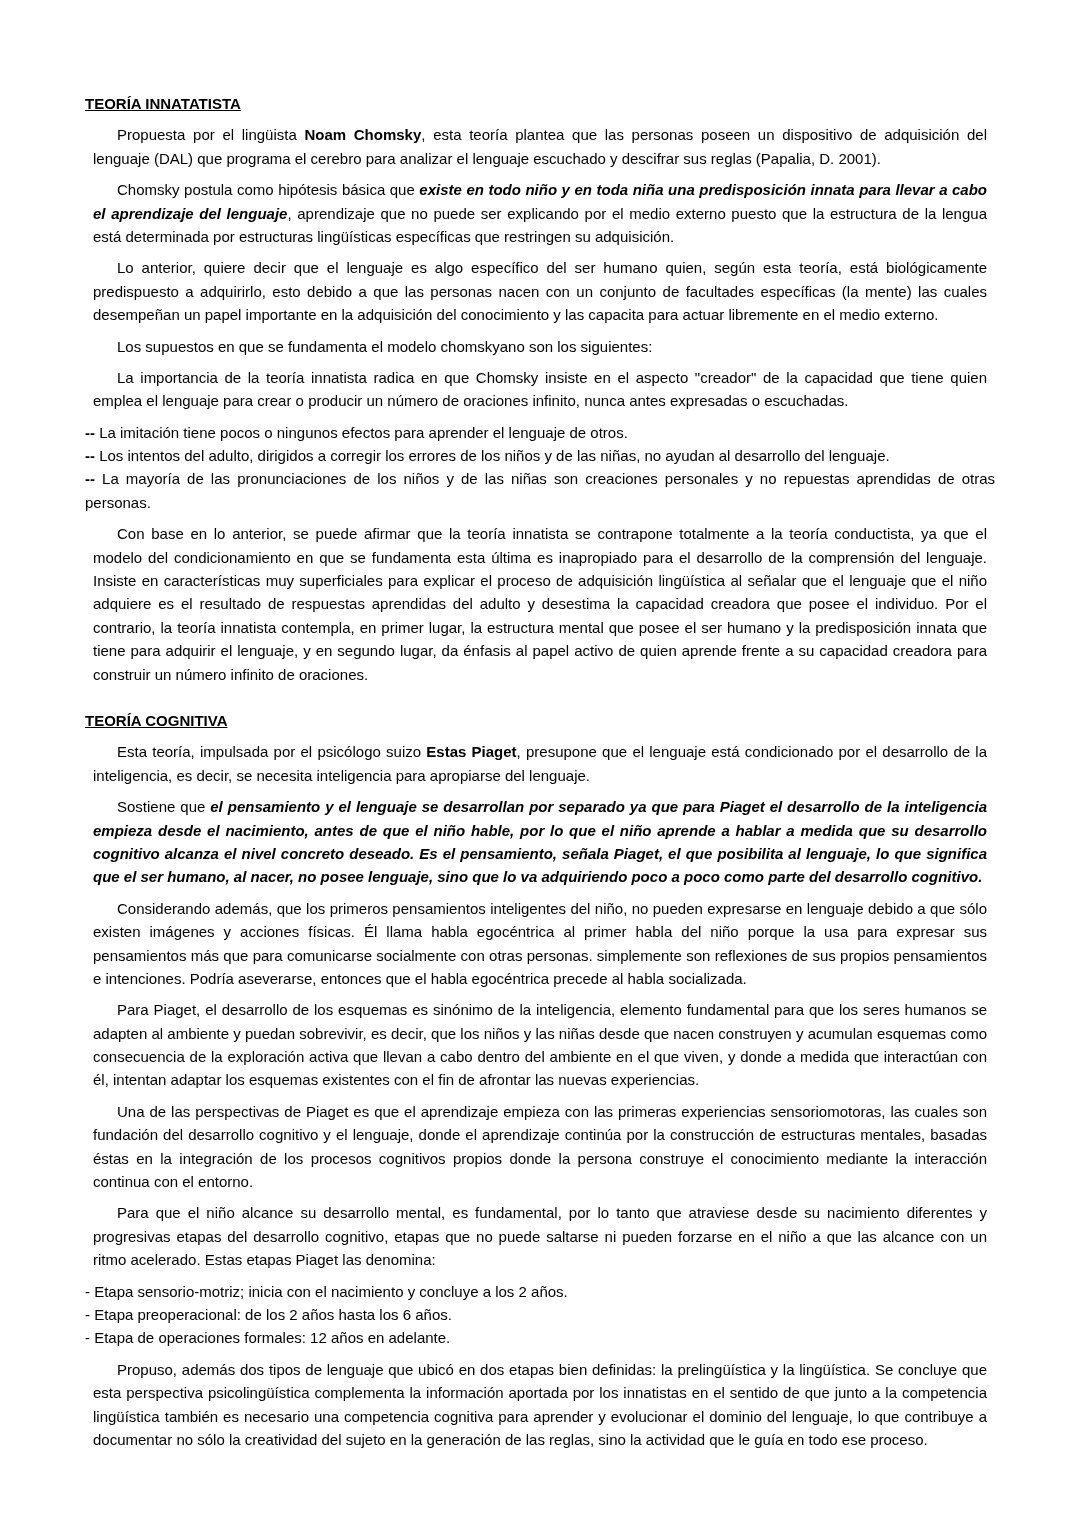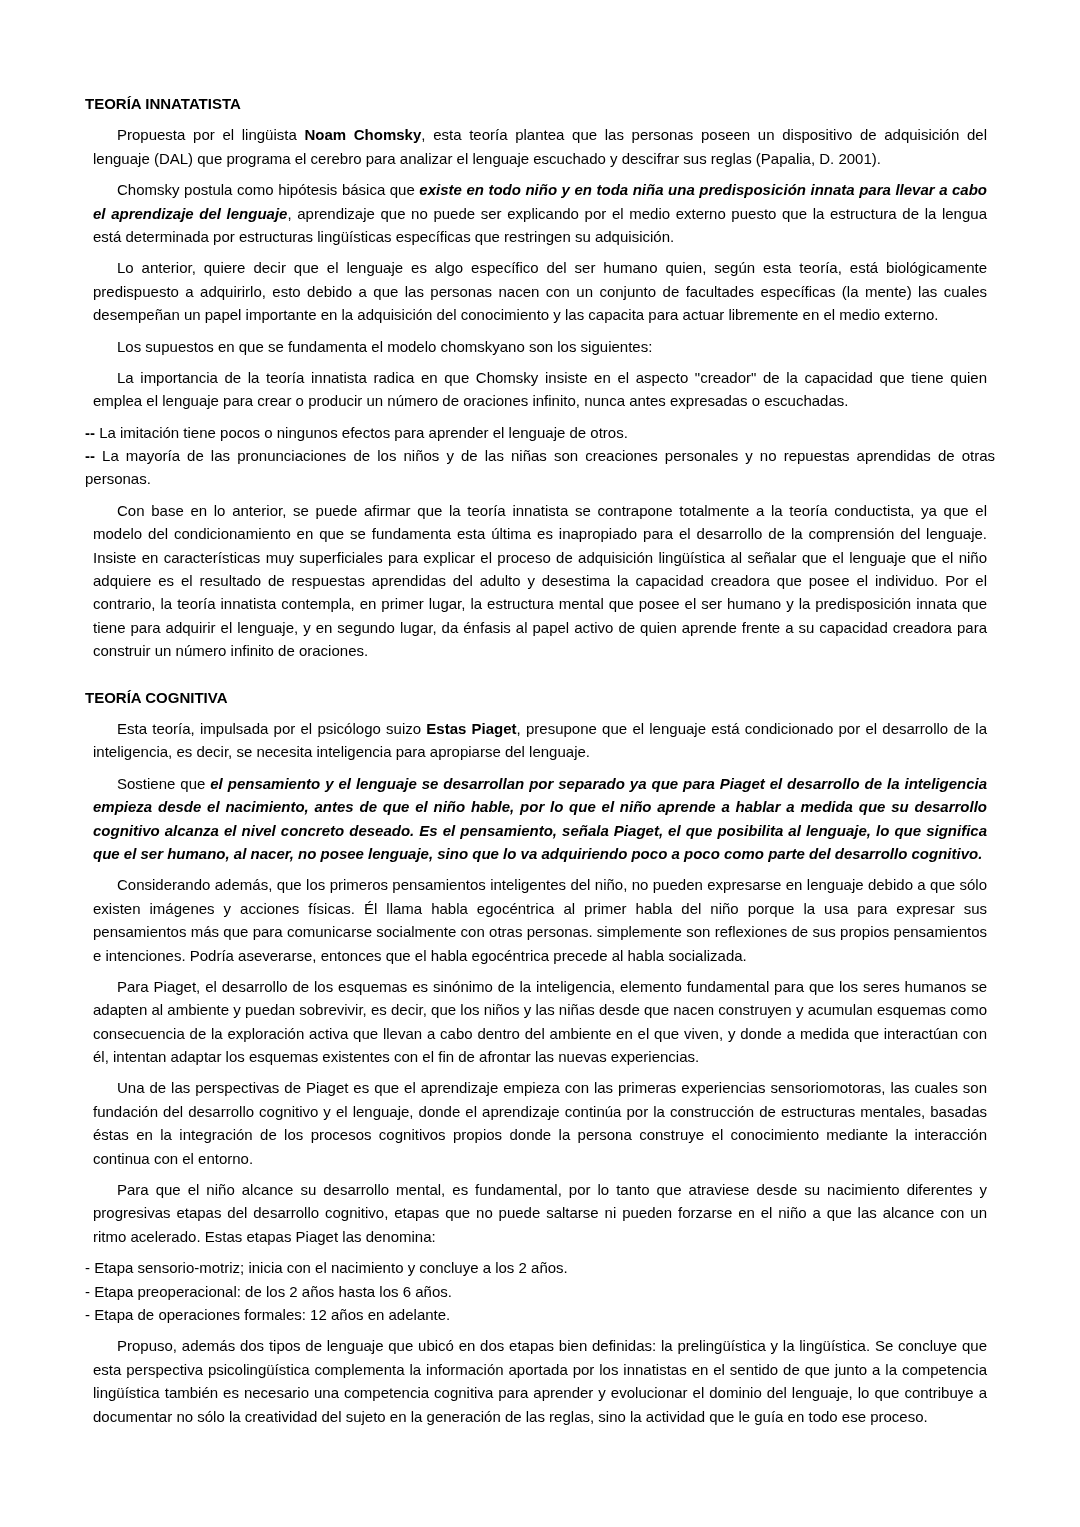--- a/index.html
+++ b/index.html
@@ -14,20 +14,21 @@
     padding: 92px 85px 60px 85px;
     background: #ffffff;
     color: #000000;
     font-family: "Liberation Sans", sans-serif;
     font-size: 15px;
     line-height: 1.56;
   }
   .section-heading {
     font-size: 15px;
     font-weight: bold;
+    text-decoration: underline;
     margin: 0;
     padding: 0;
   }
   .para {
     margin: 8px;
     text-align: justify;
     text-indent: 24px;
   }
   .list {
     margin: 0;
@@ -46,20 +47,21 @@
 <div class="page">
   <div id="doc-content">
       <section class="section">
         <h2 class="section-heading">TEORÍA INNATATISTA</h2>
         <p class="para"><span class="">Propuesta por el lingüista </span><span class="b">Noam Chomsky</span><span class="">, esta teoría plantea que las personas poseen un dispositivo de adquisición del lenguaje (DAL) que programa el cerebro para analizar el lenguaje escuchado y descifrar sus reglas (Papalia, D. 2001).</span></p>
         <p class="para"><span class="">Chomsky postula como hipótesis básica que </span><span class="bi">existe en todo niño y en toda niña una predisposición innata para llevar a cabo el aprendizaje del lenguaje</span><span class="">, aprendizaje que no puede ser explicando por el medio externo puesto que la estructura de la lengua está determinada por estructuras lingüísticas específicas que restringen su adquisición.</span></p>
         <p class="para"><span class="">Lo anterior, quiere decir que el lenguaje es algo específico del ser humano quien, según esta teoría, está biológicamente predispuesto a adquirirlo, esto debido a que las personas nacen con un conjunto de facultades específicas (la mente) las cuales desempeñan un papel importante en la adquisición del conocimiento y las capacita para actuar libremente en el medio externo.</span></p>
         <p class="para"><span class="">Los supuestos en que se fundamenta el modelo chomskyano son los siguientes:</span></p>
         <p class="para"><span class="">La importancia de la teoría innatista radica en que Chomsky insiste en el aspecto "creador" de la capacidad que tiene quien emplea el lenguaje para crear o producir un número de oraciones infinito, nunca antes expresadas o escuchadas.</span></p>
         <p class="list"><span class="b">--</span><span class=""> La imitación tiene pocos o ningunos efectos para aprender el lenguaje de otros.</span></p>
+        <p class="list"><span class="b">--</span><span class=""> Los intentos del adulto, dirigidos a corregir los errores de los niños y de las niñas, no ayudan al desarrollo del lenguaje.</span></p>
         <p class="list"><span class="b">--</span><span class=""> La mayoría de las pronunciaciones de los niños y de las niñas son creaciones personales y no repuestas aprendidas de otras personas.</span></p>
         <p class="para"><span class="">Con base en lo anterior, se puede afirmar que la teoría innatista se contrapone totalmente a la teoría conductista, ya que el modelo del condicionamiento en que se fundamenta esta última es inapropiado para el desarrollo de la comprensión del lenguaje. Insiste en características muy superficiales para explicar el proceso de adquisición lingüística al señalar que el lenguaje que el niño adquiere es el resultado de respuestas aprendidas del adulto y desestima la capacidad creadora que posee el individuo. Por el contrario, la teoría innatista contempla, en primer lugar, la estructura mental que posee el ser humano y la predisposición innata que tiene para adquirir el lenguaje, y en segundo lugar, da énfasis al papel activo de quien aprende frente a su capacidad creadora para construir un número infinito de oraciones.</span></p>
       </section>
       <section class="section">
         <h2 class="section-heading">TEORÍA COGNITIVA</h2>
         <p class="para"><span class="">Esta teoría, impulsada por el psicólogo suizo </span><span class="b">Estas Piaget</span><span class="">, presupone que el lenguaje está condicionado por el desarrollo de la inteligencia, es decir, se necesita inteligencia para apropiarse del lenguaje.</span></p>
         <p class="para"><span class="">Sostiene que </span><span class="bi">el pensamiento y el lenguaje se desarrollan por separado ya que para Piaget el desarrollo de la inteligencia empieza desde el nacimiento, antes de que el niño hable, por lo que el niño aprende a hablar a medida que su desarrollo cognitivo alcanza el nivel concreto deseado. Es el pensamiento, señala Piaget, el que posibilita al lenguaje, lo que significa que el ser humano, al nacer, no posee lenguaje, sino que lo va adquiriendo poco a poco como parte del desarrollo cognitivo.</span></p>
         <p class="para"><span class="">Considerando además, que los primeros pensamientos inteligentes del niño, no pueden expresarse en lenguaje debido a que sólo existen imágenes y acciones físicas. Él llama habla egocéntrica al primer habla del niño porque la usa para expresar sus pensamientos más que para comunicarse socialmente con otras personas. simplemente son reflexiones de sus propios pensamientos e intenciones. Podría aseverarse, entonces que el habla egocéntrica precede al habla socializada.</span></p>
         <p class="para"><span class="">Para Piaget, el desarrollo de los esquemas es sinónimo de la inteligencia, elemento fundamental para que los seres humanos se adapten al ambiente y puedan sobrevivir, es decir, que los niños y las niñas desde que nacen construyen y acumulan esquemas como consecuencia de la exploración activa que llevan a cabo dentro del ambiente en el que viven, y donde a medida que interactúan con él, intentan adaptar los esquemas existentes con el fin de afrontar las nuevas experiencias.</span></p>
         <p class="para"><span class="">Una de las perspectivas de Piaget es que el aprendizaje empieza con las primeras experiencias sensoriomotoras, las cuales son fundación del desarrollo cognitivo y el lenguaje, donde el aprendizaje continúa por la construcción de estructuras mentales, basadas éstas en la integración de los procesos cognitivos propios donde la persona construye el conocimiento mediante la interacción continua con el entorno.</span></p>

